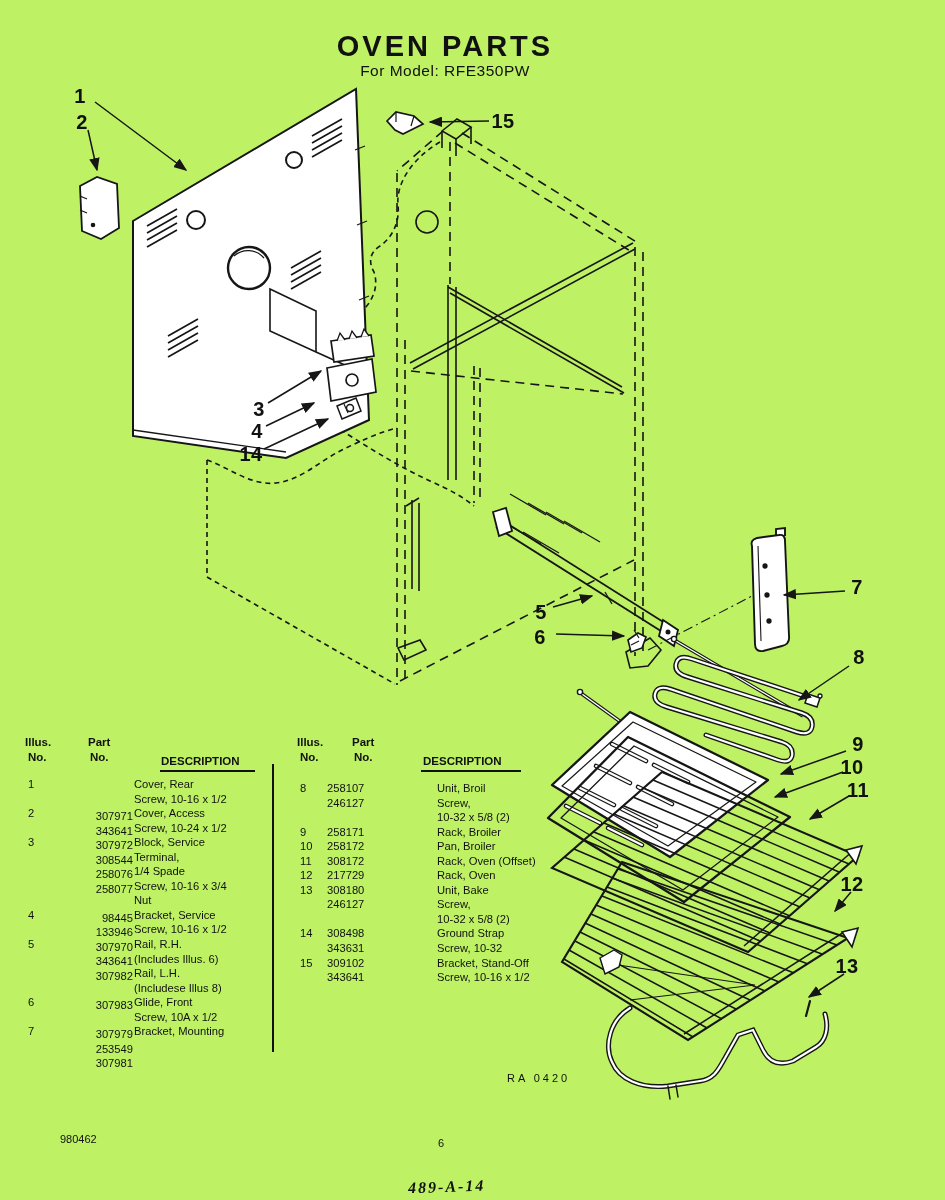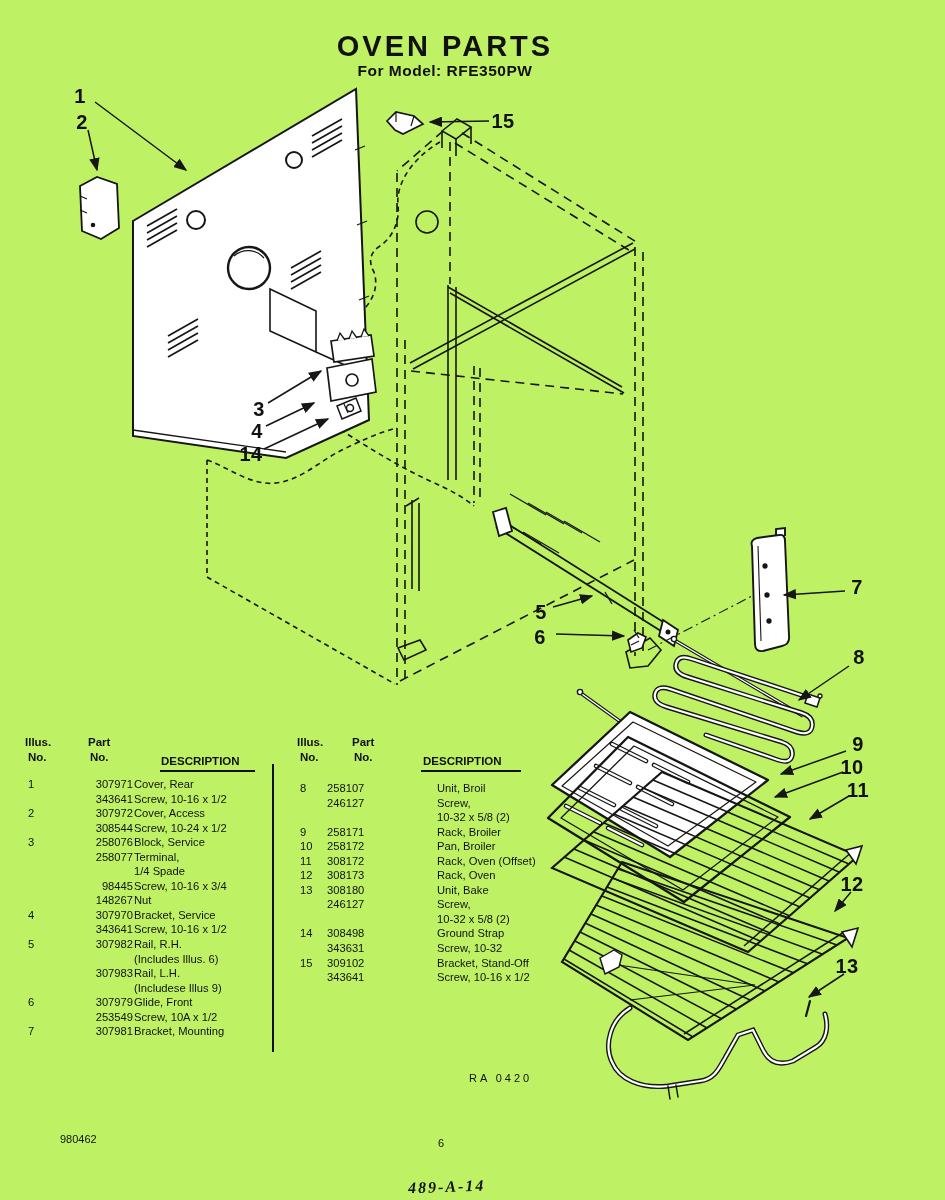--- a/index.html
+++ b/index.html
@@ -4,28 +4,28 @@
 <style>
   html,body{margin:0;padding:0;background:#e8e8e8;}
   #page{position:relative;width:945px;height:1200px;background:#bef264;overflow:hidden;
         font-family:"Liberation Sans",sans-serif;color:#111;}
   #diagram{position:absolute;left:0;top:0;}
   .lbl{position:absolute;transform:translate(-50%,-50%);font-weight:700;font-size:20px;
        color:#111;letter-spacing:0.5px;white-space:nowrap;}
   .doc-title{position:absolute;left:445px;top:46px;transform:translate(-50%,-50%);
        font-size:29px;font-weight:700;letter-spacing:3px;white-space:nowrap;}
   .doc-subtitle{position:absolute;left:445px;top:71px;transform:translate(-50%,-50%);
-       font-size:15.5px;font-weight:700;letter-spacing:0.5px;white-space:nowrap;}
+       font-size:15.5px;font-weight:400;letter-spacing:0.5px;white-space:nowrap;}
   .hdr{position:absolute;font-size:11.5px;font-weight:700;white-space:nowrap;}
   .hrule{position:absolute;height:2px;background:#111;}
   .vrule{position:absolute;width:1.5px;background:#111;}
   .ptable{position:absolute;font-size:11.2px;line-height:14.55px;white-space:nowrap;}
   .prow{position:relative;height:14.55px;}
   .ci{position:absolute;left:3px;}
-  .lt .cp{position:absolute;left:40px;width:68px;text-align:right;}
+  .lt .cp{position:absolute;left:40px;width:68px;text-align:right;margin-top:32px;}
   .lt .cd{position:absolute;left:109px;}
   .rt .cp{position:absolute;left:30px;width:60px;text-align:left;}
   .rt .cd{position:absolute;left:100px;margin-left:40px;}
   .foot{position:absolute;font-size:11px;white-space:nowrap;}
   .hand{position:absolute;font-family:"Liberation Serif",serif;font-style:italic;font-weight:700;
         font-size:16px;letter-spacing:2px;transform:rotate(-2deg);white-space:nowrap;}
 </style>
 </head>
 <body>
 
@@ -304,21 +304,21 @@
           <span class="cp"></span>
           <span class="cd">1/4 Spade</span>
         </div>
       <div class="prow">
           <span class="ci"></span>
           <span class="cp">98445</span>
           <span class="cd">Screw, 10-16 x 3/4</span>
         </div>
       <div class="prow">
           <span class="ci"></span>
-          <span class="cp">148267</span>
+          <span class="cp">133946</span>
           <span class="cd">Nut</span>
         </div>
       <div class="prow">
           <span class="ci">4</span>
           <span class="cp">307970</span>
           <span class="cd">Bracket, Service</span>
         </div>
       <div class="prow">
           <span class="ci"></span>
           <span class="cp">343641</span>
@@ -335,21 +335,21 @@
           <span class="cd">(Includes Illus. 6)</span>
         </div>
       <div class="prow">
           <span class="ci"></span>
           <span class="cp">307983</span>
           <span class="cd">Rail, L.H.</span>
         </div>
       <div class="prow">
           <span class="ci"></span>
           <span class="cp"></span>
-          <span class="cd">(Includese Illus 9)</span>
+          <span class="cd">(Includese Illus 8)</span>
         </div>
       <div class="prow">
           <span class="ci">6</span>
           <span class="cp">307979</span>
           <span class="cd">Glide, Front</span>
         </div>
       <div class="prow">
           <span class="ci"></span>
           <span class="cp">253549</span>
           <span class="cd">Screw, 10A x 1/2</span>
@@ -397,21 +397,21 @@
           <span class="cp">258172</span>
           <span class="cd">Pan, Broiler</span>
         </div>
       <div class="prow">
           <span class="ci">11</span>
           <span class="cp">308172</span>
           <span class="cd">Rack, Oven (Offset)</span>
         </div>
       <div class="prow">
           <span class="ci">12</span>
-          <span class="cp">308173</span>
+          <span class="cp">217729</span>
           <span class="cd">Rack, Oven</span>
         </div>
       <div class="prow">
           <span class="ci">13</span>
           <span class="cp">308180</span>
           <span class="cd">Unit, Bake</span>
         </div>
       <div class="prow">
           <span class="ci"></span>
           <span class="cp">246127</span>
@@ -438,17 +438,17 @@
           <span class="cd">Bracket, Stand-Off</span>
         </div>
       <div class="prow">
           <span class="ci"></span>
           <span class="cp">343641</span>
           <span class="cd">Screw, 10-16 x 1/2</span>
         </div>
     </div>
   </div>
 
-  <div class="foot" style="left:469px;top:1072px;letter-spacing:3px">RA 0420</div>
+  <div class="foot" style="left:507px;top:1072px;letter-spacing:3px">RA 0420</div>
   <div class="foot" style="left:60px;top:1133px">980462</div>
   <div class="foot" style="left:438px;top:1137px">6</div>
   <div class="hand" style="left:408px;top:1178px">489-A-14</div>
 </div>
 
 </body></html>

